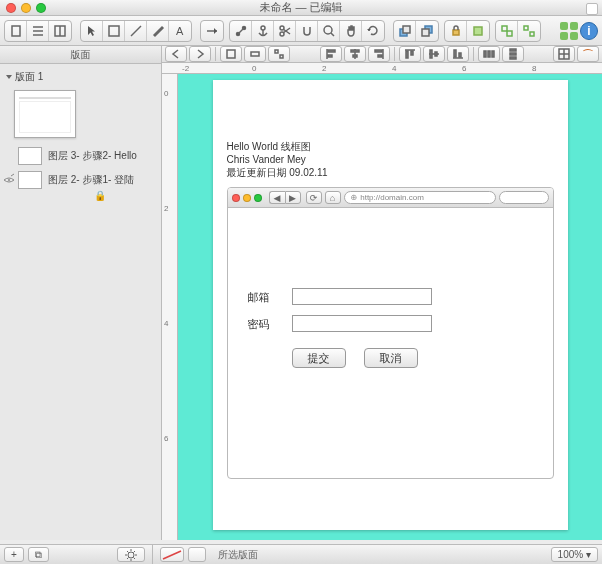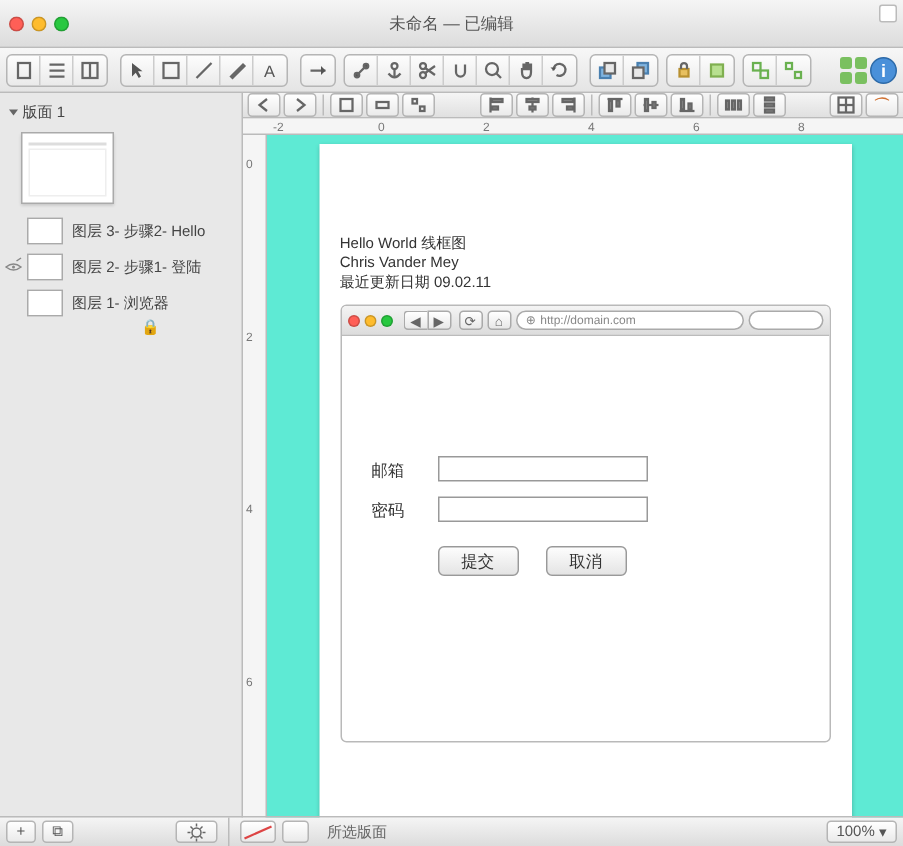--- a/index.html
+++ b/index.html
@@ -1,19 +1,19 @@
 <!DOCTYPE html>
 <html><head>
 <meta charset="utf-8">
 <style>
   * { box-sizing: border-box; margin: 0; padding: 0; }
   body { font-family: "Lucida Grande", "Helvetica Neue", Arial, sans-serif; font-size: 11px; background: #ececec; width: 602px; height: 564px; overflow: hidden; position: relative; color: #333; }
   
   
-  .titlebar { height: 32px; background: linear-gradient(#f5f5f5,#dcdcdc); border-bottom: 1px solid #bbb; display: flex; align-items: center; padding: 0 6px; position: relative; }
+  .titlebar { height: 16px; background: linear-gradient(#f5f5f5,#dcdcdc); border-bottom: 1px solid #bbb; display: flex; align-items: center; padding: 0 6px; position: relative; }
   .traffic { display: flex; gap: 5px; }
   .tlight { width: 10px; height: 10px; border-radius: 50%; border: 1px solid rgba(0,0,0,.2); }
   .red { background: #ff5f57; } .yellow { background: #febc2e; } .green { background: #28c840; }
   .titlebar .title { position: absolute; left: 0; right: 0; text-align: center; color: #555; font-size: 11px; }
   .titlebar .corner { position: absolute; right: 4px; top: 3px; width: 12px; height: 12px; border: 1px solid #bbb; border-radius: 2px; background: #fff; }
   
   
   .toolbar1 { height: 30px; background: linear-gradient(#f7f7f7,#e4e4e4); border-bottom:1px solid #bbb; display:flex; align-items:center; padding: 0 4px; gap: 2px; }
   .tgroup { display:flex; border:1px solid #b5b5b5; border-radius:4px; overflow:hidden; background: linear-gradient(#fdfdfd,#eaeaea); }
   .tbtn { width: 22px; height: 20px; display:flex; align-items:center; justify-content:center; border-right:1px solid #ccc; }
@@ -243,42 +243,38 @@
       <span></span>
       <span></span>
       <span></span>
     </div>
   <div class="blue-i">i</div>
 </div>
 
 <div class="main">
 
   <div class="sidebar">
+    <div class="sidehdr">版面</div>
     <div class="sidetree">
       <div class="page-node"><span class="disc"></span><span>版面 1</span></div>
       <div class="thumb-big"></div>
 
       <div class="layer-row">
         <div class="eye"></div>
         <div class="layer-thumb"></div>
         <span>图层 3- 步骤2- Hello</span>
       </div>
       <div class="layer-row">
         <div class="eye"><svg viewBox="0 0 14 14">
               <path d="M2 7 Q7 3 12 7 Q7 11 2 7 Z" fill="none" stroke="#888"></path>
               <circle cx="7" cy="7" r="1" fill="#888"></circle>
               <line x1="9" y1="3" x2="12" y2="1" stroke="#888"></line>
             </svg></div>
         <div class="layer-thumb"></div>
         <span>图层 2- 步骤1- 登陆</span>
-      </div>
-      <div class="layer-row">
-        <div class="eye"></div>
-        <div class="layer-thumb"></div>
-        <span>图层 1- 浏览器</span>
       </div>
       <div class="lock-center">🔒</div>
     </div>
   </div>
 
   <div class="right">
     <div class="toolbar2">
       <div class="tbtn2">
           <svg class="tb-icon">
             <path d="M8 2 L3 6 L8 10"></path>

